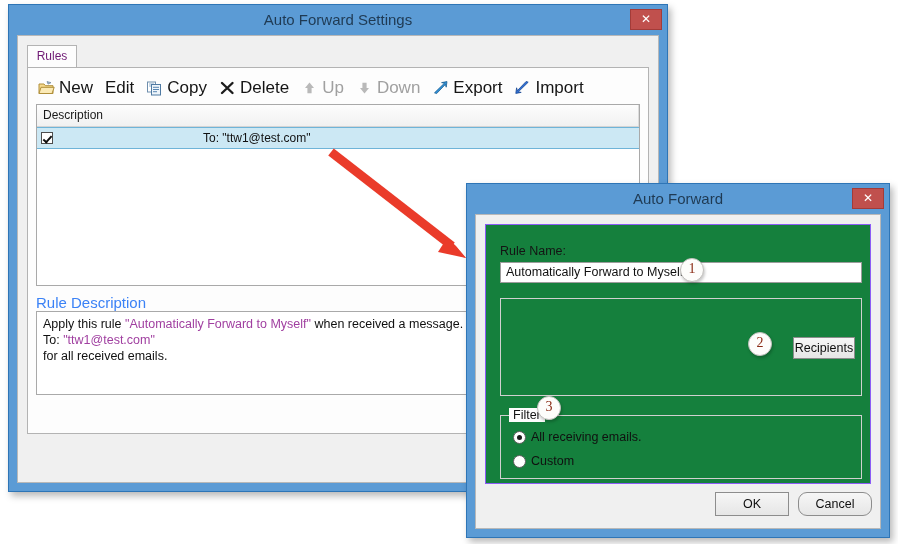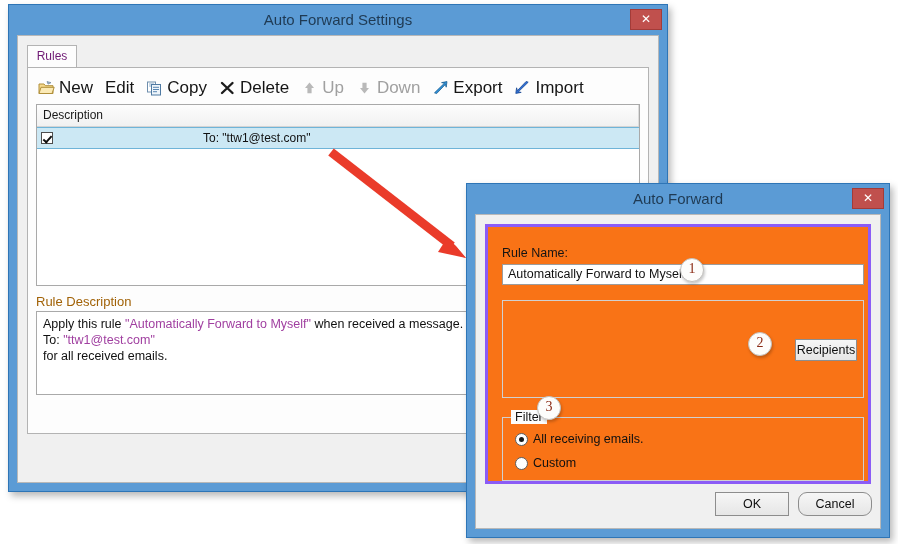--- a/index.html
+++ b/index.html
@@ -158,22 +158,22 @@
     left: 3px; top: 1px;
     width: 3px; height: 7px;
     border: solid #111;
     border-width: 0 2px 2px 0;
     transform: rotate(42deg);
   }
 
   .desc-label {
     position: absolute;
     left: 8px; top: 226px;
-    font-size: 13px;
-    color: #a16207;
+    font-size: 15px;
+    color: #3b82f6;
   }
   .desc-box {
     position: absolute;
     left: 8px; top: 243px; right: 8px; height: 84px;
     background: #ffffff;
     border: 1px solid #a9a9a9;
     box-sizing: border-box;
     padding: 4px 6px;
     font-size: 12.5px;
     color: #101010;
@@ -181,22 +181,22 @@
   }
   .hl { color: #a03fa0; }
 
   
   #fwdwin { left: 466px; top: 183px; width: 424px; height: 355px; }
   #fwdwin .win-body { background: #f0f0f0; }
 
   .panel {
     position: absolute;
     left: 9px; top: 9px; right: 9px; bottom: 44px;
-    background: #f97316;
-    border: 3px solid #8b5cf6;
+    background: #15803d;
+    border: 1px solid #8b5cf6;
     box-sizing: border-box;
   }
   .fld-label {
     position: absolute;
     font-size: 12.5px;
     color: #141414;
   }
   .txtinput {
     position: absolute;
     background: #ffffff;

